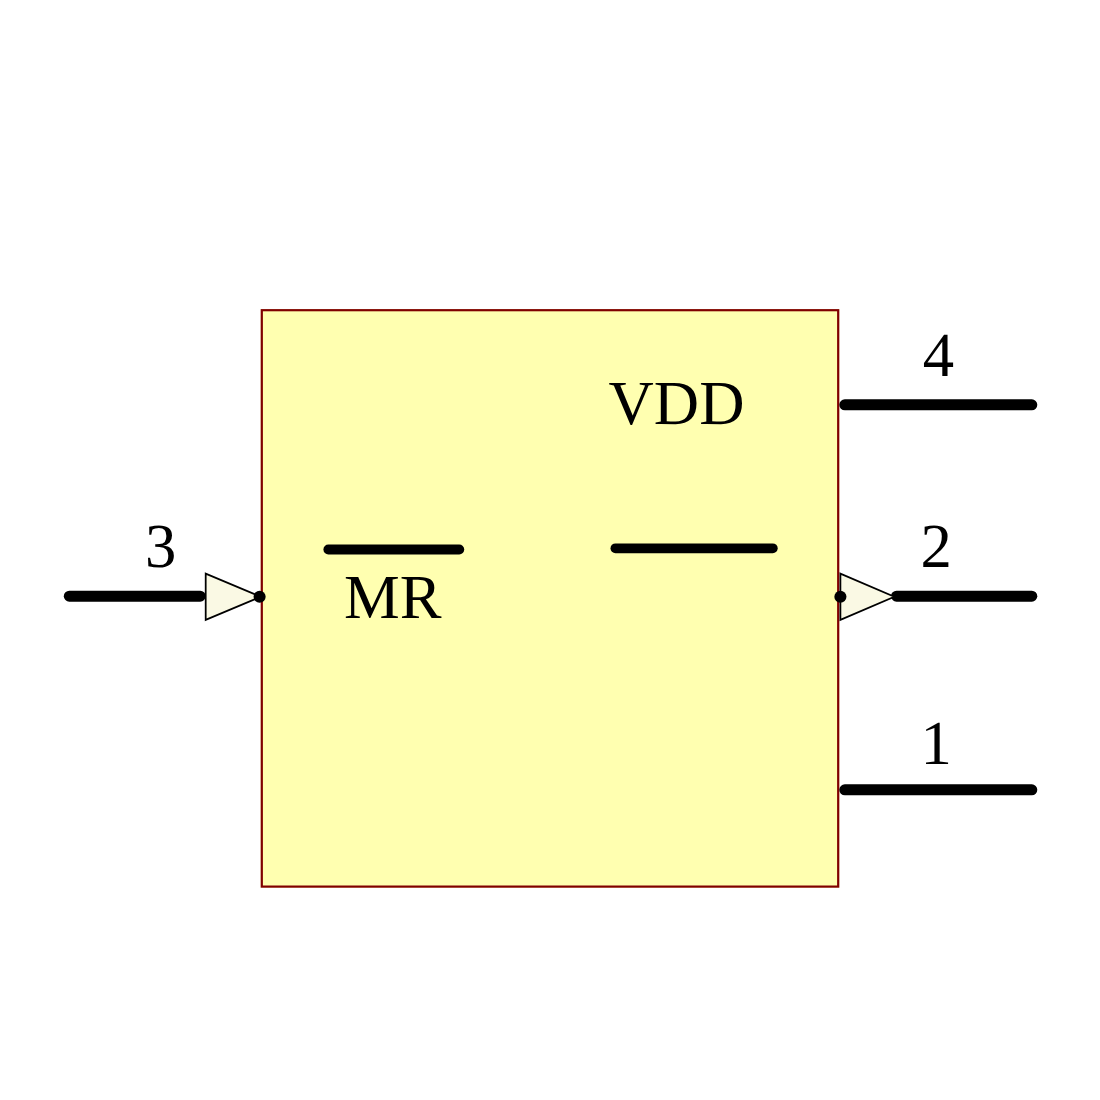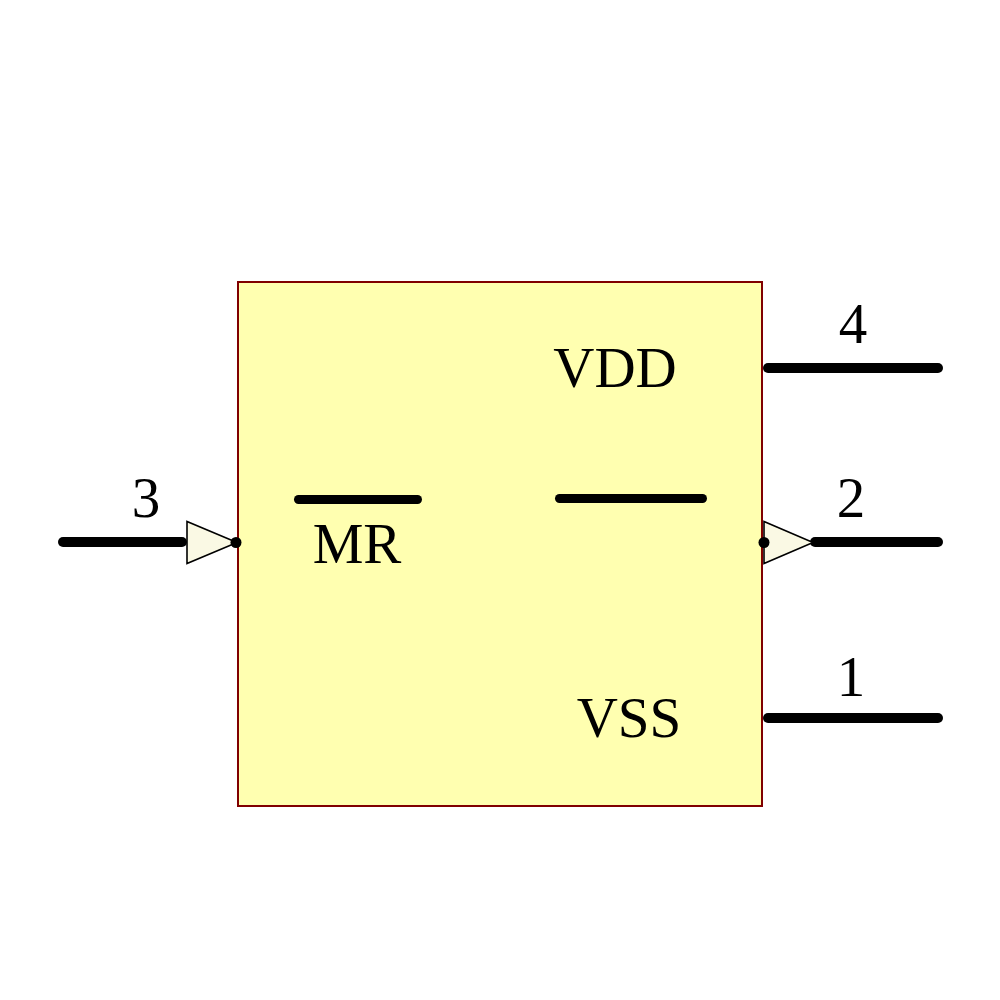--- a/index.html
+++ b/index.html
@@ -67,21 +67,20 @@
   <div class="wire" style="left: 763px; top: 363px; width: 180px; background-color: rgb(0, 0, 0);"></div>
   <div class="label" style="left: 853px; top: 323px; color: rgb(0, 0, 0);">4</div>
   <div class="label" style="left: 615px; top: 367px; color: rgb(0, 0, 0);">VDD</div>
 
   <div class="wire" style="left: 810px; top: 537px; width: 133px; background-color: rgb(0, 0, 0);"></div>
   <div class="label" style="left: 851px; top: 497px; color: rgb(0, 0, 0);">2</div>
   <div class="overline-bar" style="left: 555px; top: 494px; width: 152px; background-color: rgb(0, 0, 0);"></div>
 
   <div class="wire" style="left: 763px; top: 713px; width: 180px; background-color: rgb(0, 0, 0);"></div>
   <div class="label" style="left: 851px; top: 676px; color: rgb(0, 0, 0);">1</div>
-  <div class="label" style="left: 629px; top: 717px; color: rgb(0, 0, 0);">VSS</div>
 
   <svg class="svg-overlay" viewBox="0 0 1000 1000" xmlns="http://www.w3.org/2000/svg">
 
     <polygon points="187,521.5 187,563.5 237,542.5" fill="#FAF9E4" stroke="#000000"></polygon>
     <circle cx="236" cy="542.5" r="5.5" fill="#000000"></circle>
 
     <polygon points="764,521.5 764,563.5 813,542.5" fill="#FAF9E4" stroke="#000000"></polygon>
     <circle cx="764" cy="542.5" r="5.5" fill="#000000"></circle>
   </svg>
 

